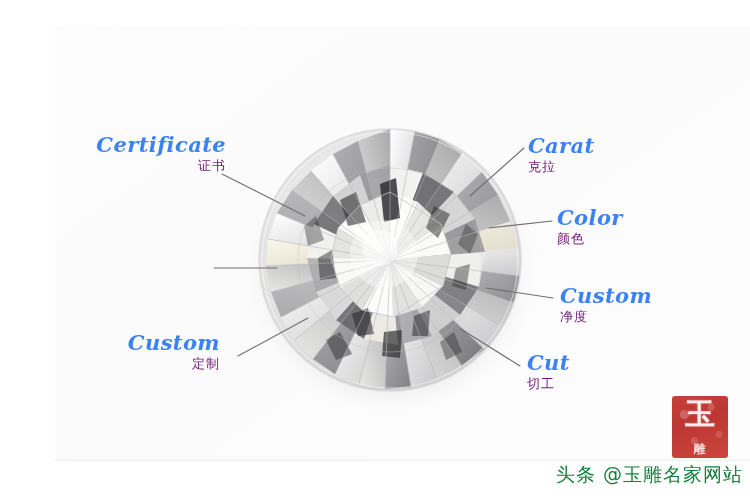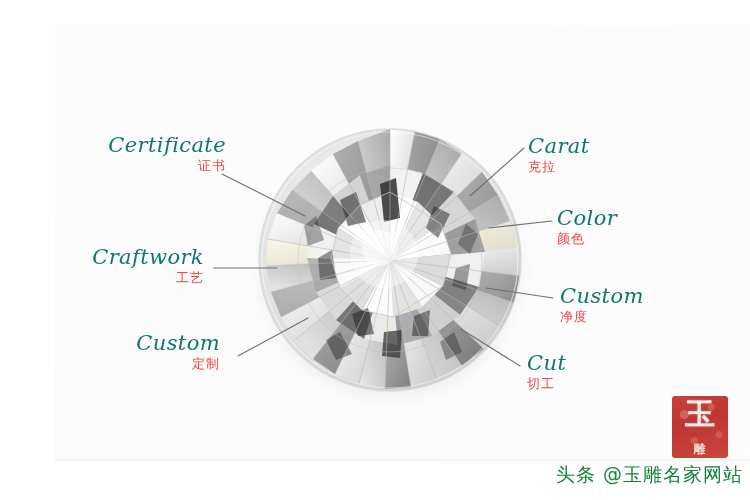--- a/index.html
+++ b/index.html
@@ -77,32 +77,32 @@
 
   
   .label {
     position: absolute;
     white-space: nowrap;
   }
   .label .en {
     display: block;
     font-family: "DejaVu Serif", "Liberation Serif", serif;
     font-style: italic;
-    font-weight: normal;
+    font-weight: bold;
     font-size: 21px;
     letter-spacing: 0.4px;
-    color: #0f766e;
+    color: #3b82f6;
     text-shadow: 0 1px 0 rgba(255,255,255,0.85);
     line-height: 1.05;
   }
   .label .cn {
     display: block;
     font-family: Liberation Sans, sans-serif;
     font-size: 13px;
-    color: #ef4444;
+    color: #701a75;
     line-height: 1.5;
     letter-spacing: 1px;
   }
   .label.align-right { text-align: right; }
   .label.align-left  { text-align: left; }
 
   
   #stamp {
     position: absolute;
     left: 672px;
@@ -342,24 +342,20 @@
       <line x1="486" y1="288" x2="553" y2="298"></line>
       <line x1="461" y1="329" x2="520" y2="366"></line>
     </g>
   </svg>
 
   <div class="label align-right" style="left:58px; top:134px; width:168px;">
     <span class="en">Certificate</span>
     <span class="cn">证书</span>
   </div>
 
-  <div class="label align-right" style="left:46px; top:246px; width:158px;">
-    <span class="en">Craftwork</span>
-    <span class="cn">工艺</span>
-  </div>
 
   <div class="label align-left" style="left:528px; top:135px;">
     <span class="en">Carat</span>
     <span class="cn">克拉</span>
   </div>
 
   <div class="label align-right" style="left:80px; top:332px; width:140px;">
     <span class="en">Custom</span>
     <span class="cn">定制</span>
   </div>

